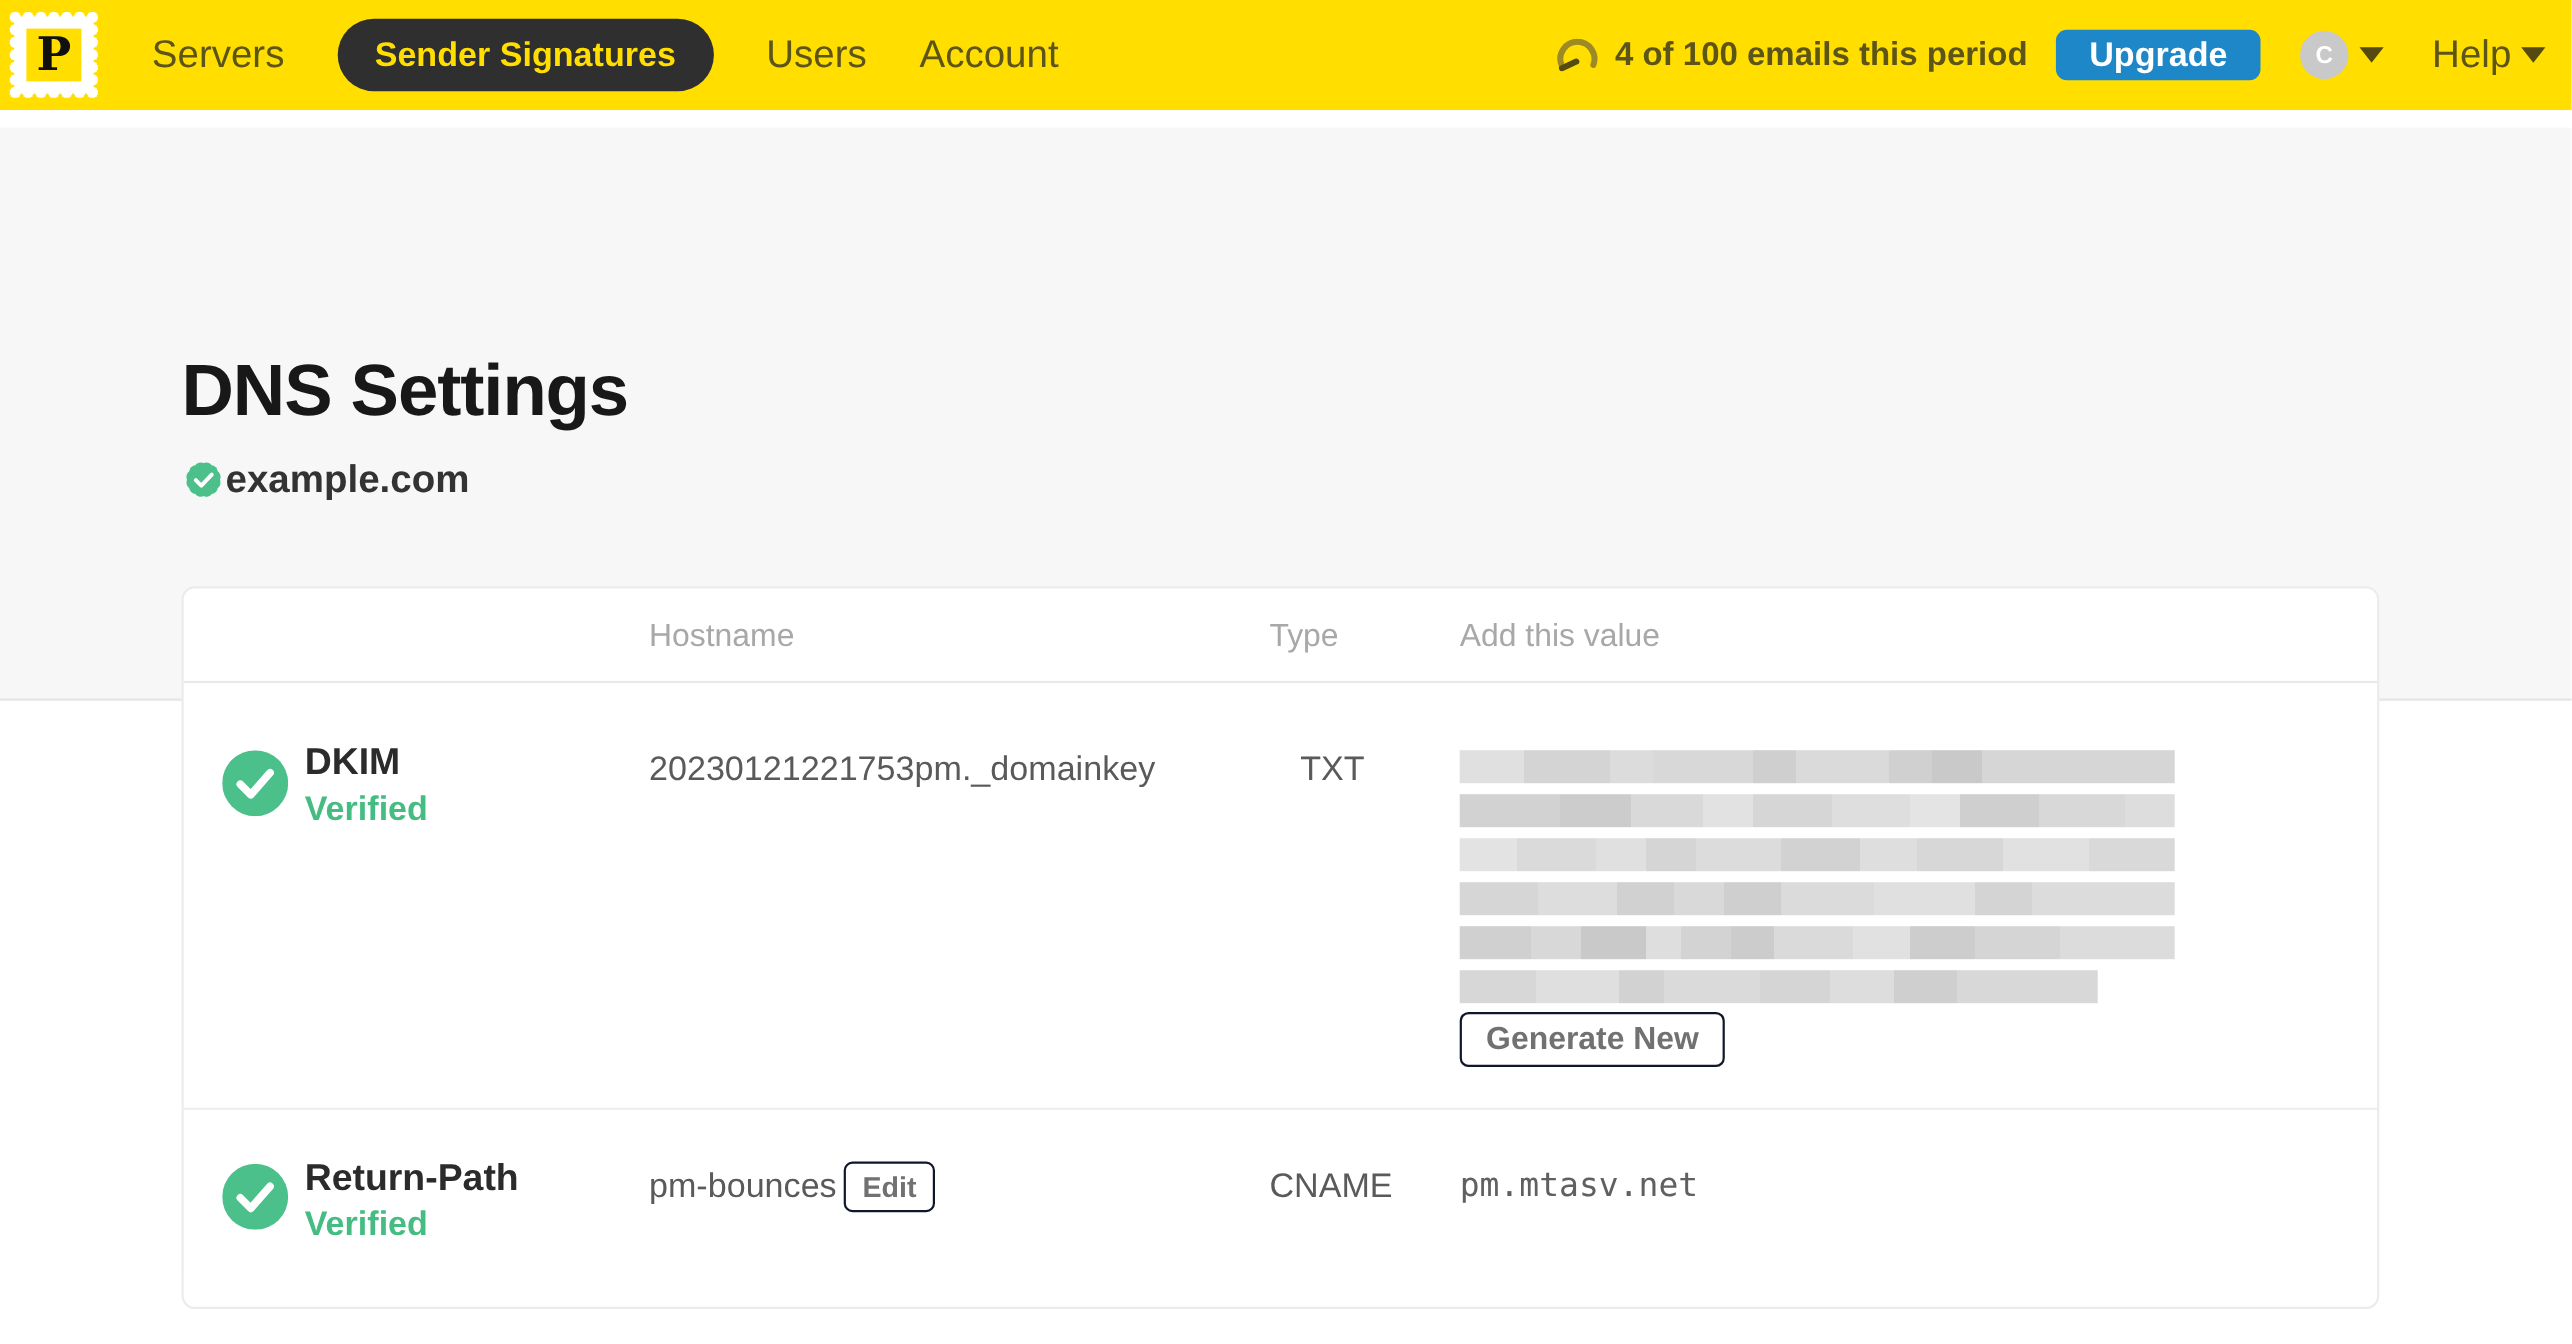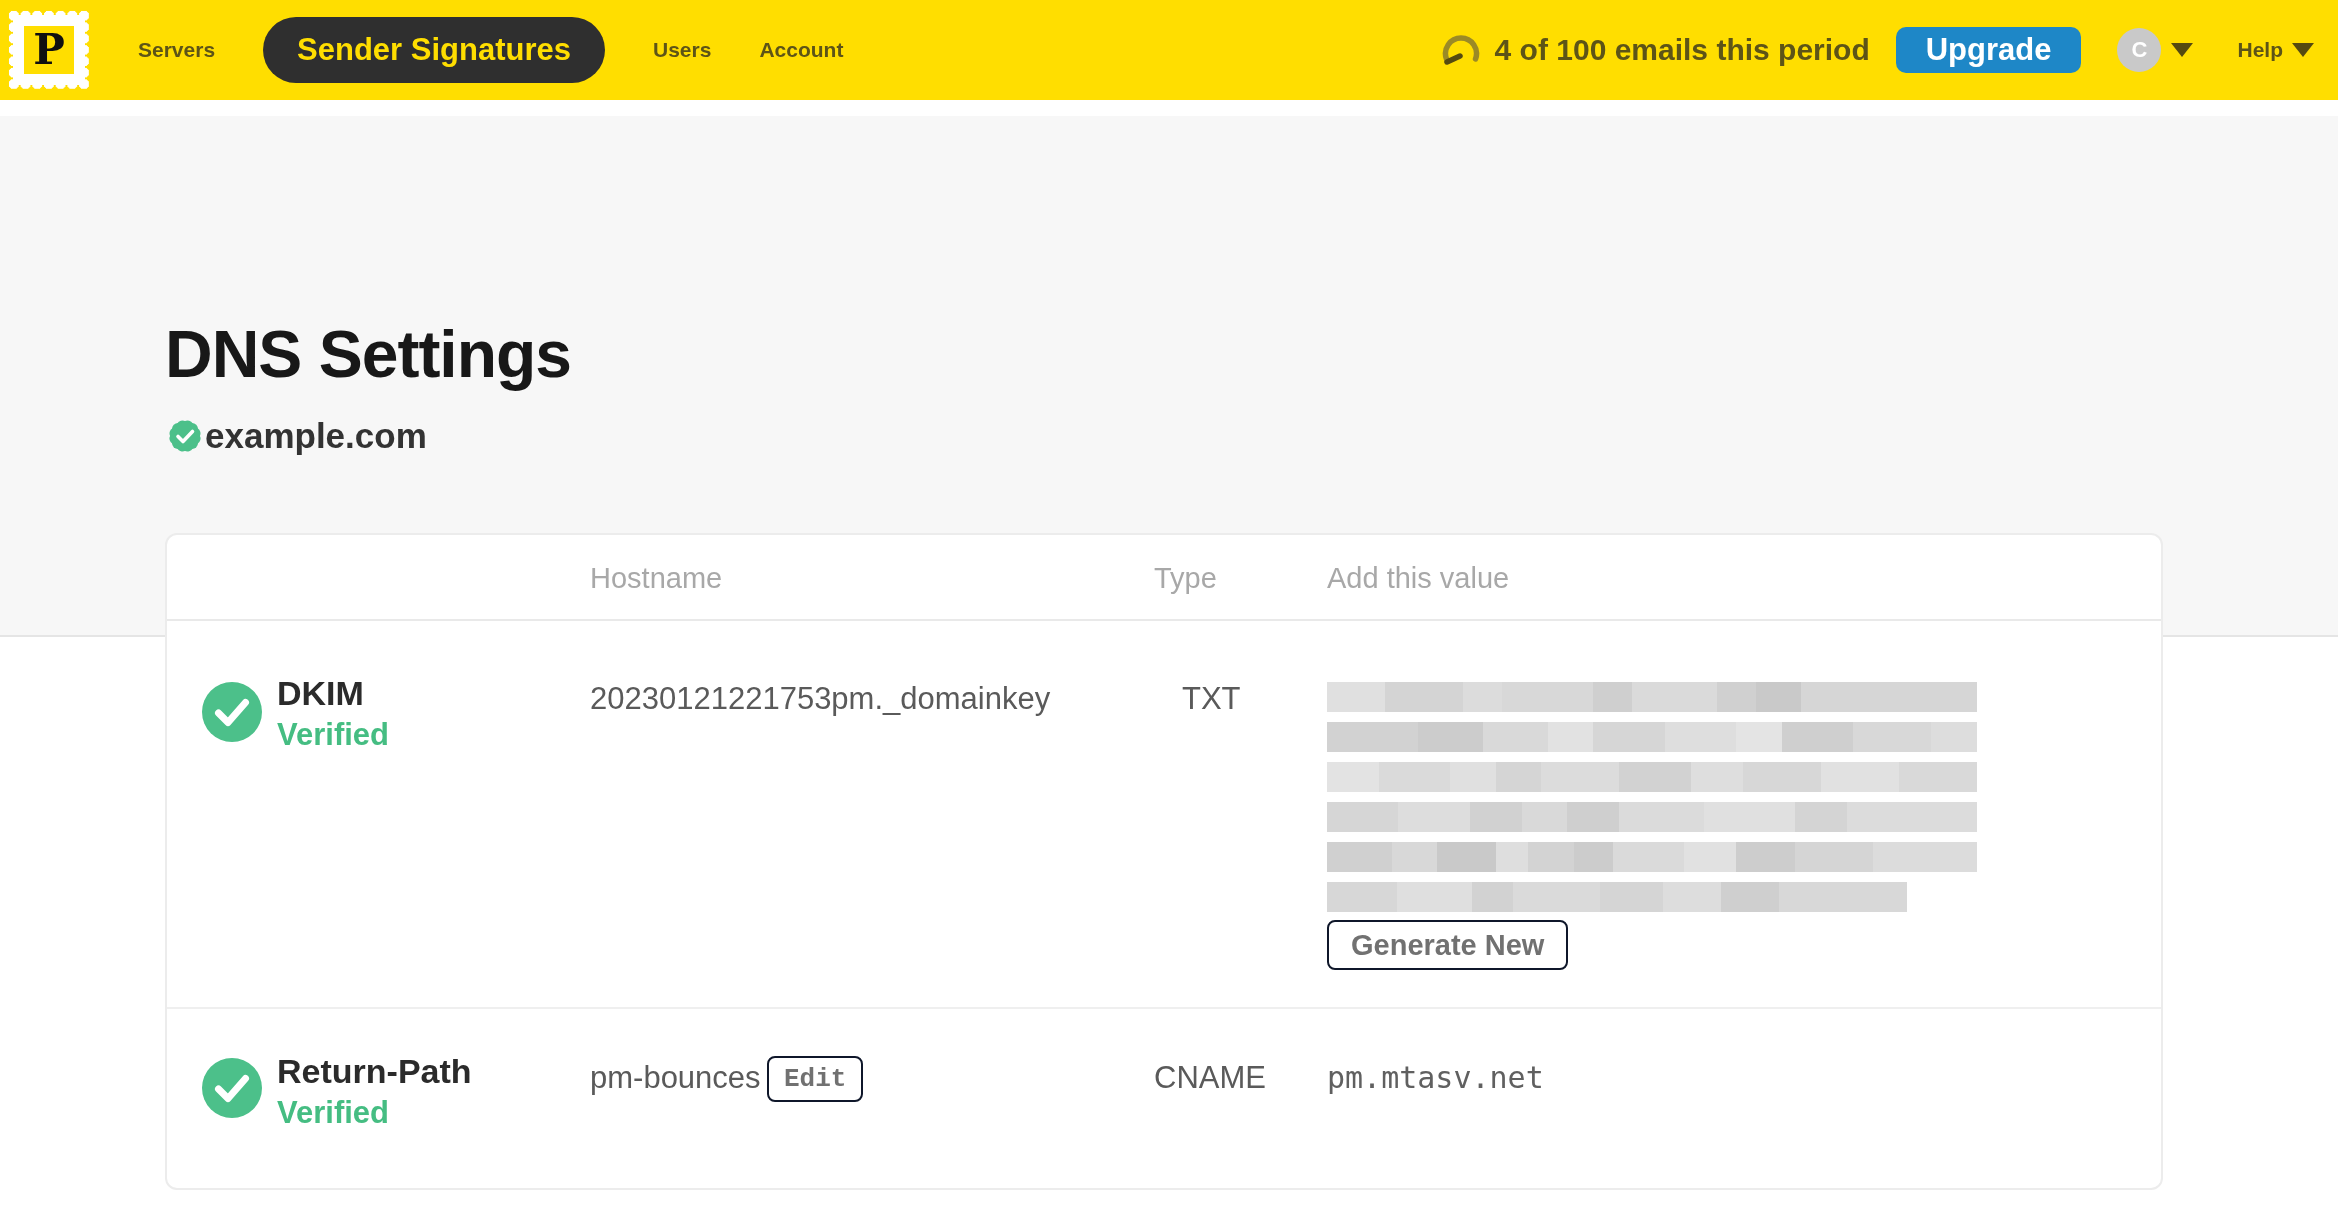--- a/index.html
+++ b/index.html
@@ -10,21 +10,21 @@
   .nav{position:absolute;left:0;top:0;width:2338px;height:100px;background:#ffde00;
     display:flex;align-items:center;padding:0 24px 0 8px;box-sizing:border-box;}
   .nav-left{display:flex;align-items:center;gap:48px;}
   .stamp{position:relative;width:82px;height:80px;flex:0 0 auto;}
   .stamp .dots{position:absolute;inset:0;
     background-image:radial-gradient(circle 5.2px at 50% 50%,#ffffff 97%,transparent 100%);
     background-size:11.7px 11.4px;}
   .stamp .core{position:absolute;inset:5px;background:#ffffff;}
   .stamp .inner{position:absolute;inset:16px;background:#ffde00;display:flex;align-items:center;justify-content:center;}
   .stamp .p{font-family:"DejaVu Serif","Liberation Serif",serif;font-weight:bold;font-size:42px;color:#101010;line-height:1;}
-  .nav-link{font-size:21px;font-weight:bold;color:#5d5417;cursor:pointer;white-space:nowrap;}
+  .nav-link{font-size:35px;font-weight:normal;color:#5d5417;cursor:pointer;white-space:nowrap;}
   .nav-pill{height:66px;border-radius:33px;background:#2f2f2f;color:#ffde00;
     display:flex;align-items:center;padding:0 34px;font-size:31px;font-weight:bold;white-space:nowrap;cursor:pointer;}
   .nav-right{margin-left:auto;display:flex;align-items:center;}
   .gauge{width:40px;height:30px;margin-right:14px;flex:0 0 auto;}
   .usage{font-size:30px;font-weight:bold;color:#5d5417;white-space:nowrap;}
   .upgrade{margin-left:26px;height:46px;border-radius:10px;background:#1e87c7;border:none;
     color:#ffffff;font-family:inherit;font-size:31px;font-weight:bold;padding:0 30px;cursor:pointer;}
   .avatar-group{margin-left:36px;display:flex;align-items:center;gap:10px;cursor:pointer;}
   .avatar{width:44px;height:44px;border-radius:50%;background:#c9c9c9;color:#ffffff;
     display:flex;align-items:center;justify-content:center;font-size:22px;font-weight:bold;}
@@ -59,21 +59,21 @@
   .rb1{top:147px;background:linear-gradient(90deg,#e0e0e0 0 9%,#d4d4d4 0 21%,#dcdcdc 0 27%,#d8d8d8 0 41%,#cfcfcf 0 47%,#dadada 0 60%,#d0d0d0 0 66%,#c9c9c9 0 73%,#d6d6d6 0 100%);}
   .rb2{top:187px;background:linear-gradient(90deg,#d2d2d2 0 14%,#cccccc 0 24%,#d9d9d9 0 34%,#e2e2e2 0 41%,#d6d6d6 0 52%,#dedede 0 63%,#e4e4e4 0 70%,#cfcfcf 0 81%,#d8d8d8 0 93%,#dddddd 0 100%);}
   .rb3{top:227px;background:linear-gradient(90deg,#e3e3e3 0 8%,#dadada 0 19%,#e0e0e0 0 26%,#d5d5d5 0 33%,#dcdcdc 0 45%,#d2d2d2 0 56%,#dedede 0 64%,#d7d7d7 0 76%,#e1e1e1 0 88%,#d9d9d9 0 100%);}
   .rb4{top:267px;background:linear-gradient(90deg,#d6d6d6 0 11%,#dddddd 0 22%,#d1d1d1 0 30%,#d9d9d9 0 37%,#cfcfcf 0 45%,#dbdbdb 0 58%,#e0e0e0 0 72%,#d4d4d4 0 80%,#dcdcdc 0 100%);}
   .rb5{top:307px;background:linear-gradient(90deg,#d0d0d0 0 10%,#d8d8d8 0 17%,#c9c9c9 0 26%,#dedede 0 31%,#d3d3d3 0 38%,#cccccc 0 44%,#dadada 0 55%,#e1e1e1 0 63%,#cdcdcd 0 72%,#d5d5d5 0 84%,#dcdcdc 0 100%);}
   .rb6{top:347px;width:580px;background:linear-gradient(90deg,#d7d7d7 0 12%,#dfdfdf 0 25%,#d2d2d2 0 32%,#dadada 0 47%,#d5d5d5 0 58%,#dddddd 0 68%,#cfcfcf 0 78%,#d8d8d8 0 100%);}
 
   .btn-secondary{position:absolute;background:#ffffff;border:2px solid #0f172a;border-radius:8px;
     font-family:inherit;font-weight:bold;color:#717171;cursor:pointer;}
   .generate-new{left:1160px;top:385px;height:50px;font-size:29px;padding:0 22px;}
-  .edit-btn{left:600px;top:521px;height:46px;font-size:26px;padding:0 15px;font-family:Liberation Mono, monospace;}
+  .edit-btn{left:600px;top:521px;height:46px;font-size:26px;padding:0 15px;}
 
   .row-divider{position:absolute;left:0;top:472px;width:100%;height:2px;background:#efefef;}
 </style>
 </head>
 <body>
 
 <div class="screen">
 
   <div class="nav">
     <div class="nav-left">

